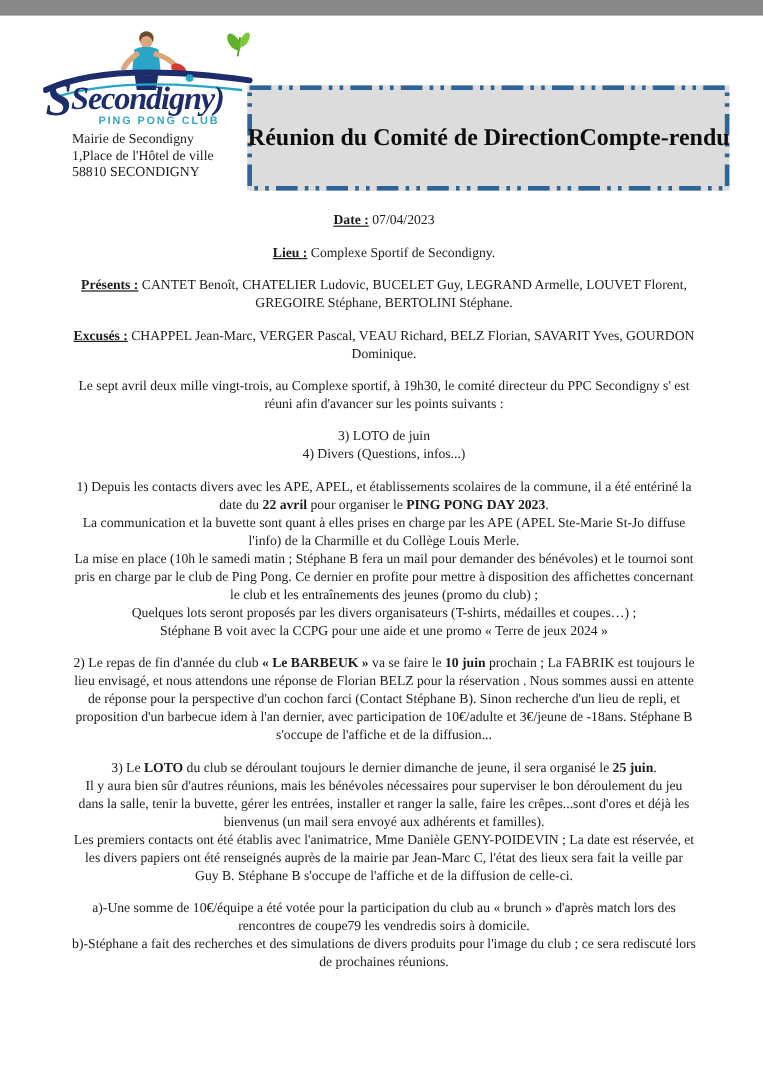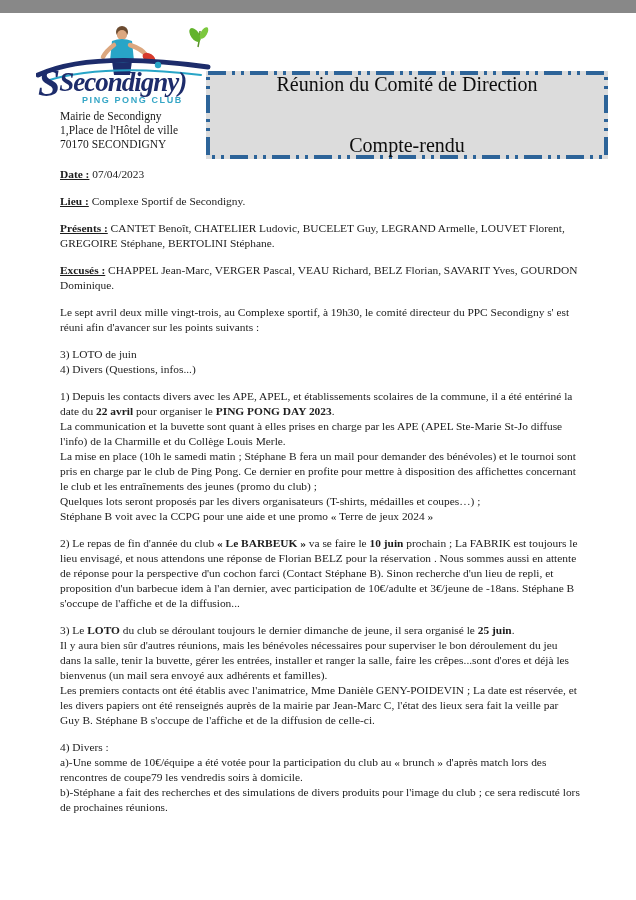--- a/index.html
+++ b/index.html
@@ -18,25 +18,25 @@
   .logo-sub{
     position:absolute;left:46px;top:72px;white-space:nowrap;
     font-family:"Liberation Sans", sans-serif;font-size:9px;letter-spacing:1.6px;color:#35a6c6;font-weight:bold;
   }
   .logo-address{position:absolute;left:24px;top:86px;font-size:11.5px;line-height:14px;color:#1a1a1a;}
   
   .title-box{position:absolute;left:206px;top:58px;width:402px;height:88px;background:#dcdcdc;}
   .title-border{position:absolute;left:0;top:0;}
   .title-text{
     position:absolute;left:0;top:0;width:100%;height:100%;
-    display:flex;flex-direction:column;justify-content:space-between;align-items:center;
-    font-weight:normal;font-size:20px;line-height:27px;color:#0d0d0d;text-align:center;
+    display:flex;flex-direction:row;justify-content:flex-end;align-items:center;
+    font-weight:bold;font-size:20px;line-height:27px;color:#0d0d0d;text-align:center;
   }
   
-  .doc-body{position:absolute;left:60px;top:154px;width:520px;font-size:11.4px;line-height:15px;}
+  .doc-body{position:absolute;left:60px;top:164px;width:520px;font-size:11.4px;line-height:15px;text-align:center;}
   .block{margin:0 0 12px 0;}
   .block p{margin:0;}
   .b{font-weight:bold;}
   .u{text-decoration:underline;}
 </style>
 </head>
 <body>
 
 <div class="page">
 
@@ -62,21 +62,21 @@
         <path d="M10 22 Q12 14 12 6" stroke="#5a8f2a" stroke-width="1.5" fill="none"></path>
         <ellipse cx="7" cy="10" rx="4.2" ry="8" fill="#62b32c" transform="rotate(-35 7 10)"></ellipse>
         <ellipse cx="16" cy="8" rx="3.2" ry="6.5" fill="#7cc83e" transform="rotate(30 16 8)"></ellipse>
       </g>
     </svg>
     <div class="logo-word"><span class="big">S</span><span>Secondigny</span><span>)</span></div>
     <div class="logo-sub">PING PONG CLUB</div>
     <div class="logo-address">
       <div>Mairie de Secondigny</div>
       <div>1,Place de l'Hôtel de ville</div>
-      <div>70170 SECONDIGNY</div>
+      <div>58810 SECONDIGNY</div>
     </div>
   </div>
 
   <div class="title-box">
     <svg class="title-border" width="402" height="88" viewBox="0 0 402 88">
       <rect x="2" y="2" width="398" height="84" fill="none" stroke="#2d6499" stroke-width="4" stroke-dasharray="18 6 3 6 3 6"></rect>
     </svg>
     <div class="title-text">
       <div>Réunion du Comité de Direction</div>
       <div>Compte-rendu</div>
@@ -112,19 +112,18 @@
       </div>
       <div class="block">
         <p><span>2) Le repas de fin d'année du club </span><span class="b">« Le BARBEUK »</span><span> va se faire le </span><span class="b">10 juin</span><span> prochain ; La FABRIK est toujours le lieu envisagé, et nous attendons une réponse de Florian BELZ pour la réservation . Nous sommes aussi en attente de réponse pour la perspective d'un cochon farci (Contact Stéphane B). Sinon recherche d'un lieu de repli, et proposition d'un barbecue idem à l'an dernier, avec participation de 10€/adulte et 3€/jeune de -18ans. Stéphane B s'occupe de l'affiche et de la diffusion...</span></p>
       </div>
       <div class="block">
         <p><span>3) Le </span><span class="b">LOTO</span><span> du club se déroulant toujours le dernier dimanche de jeune, il sera organisé le </span><span class="b">25 juin</span><span>.</span></p>
         <p><span>Il y aura bien sûr d'autres réunions, mais les bénévoles nécessaires pour superviser le bon déroulement du jeu dans la salle, tenir la buvette, gérer les entrées, installer et ranger la salle, faire les crêpes...sont d'ores et déjà les bienvenus (un mail sera envoyé aux adhérents et familles).</span></p>
         <p><span>Les premiers contacts ont été établis avec l'animatrice, Mme Danièle GENY-POIDEVIN ; La date est réservée, et les divers papiers ont été renseignés auprès de la mairie par Jean-Marc C, l'état des lieux sera fait la veille par Guy B. Stéphane B s'occupe de l'affiche et de la diffusion de celle-ci.</span></p>
       </div>
       <div class="block">
-        <p><span>4) Divers :</span></p>
         <p><span>a)-Une somme de 10€/équipe a été votée pour la participation du club au « brunch » d'après match lors des rencontres de coupe79 les vendredis soirs à domicile.</span></p>
         <p><span>b)-Stéphane a fait des recherches et des simulations de divers produits pour l'image du club ; ce sera rediscuté lors de prochaines réunions.</span></p>
       </div>
     </div>
 
 </div>
 
 </body></html>

